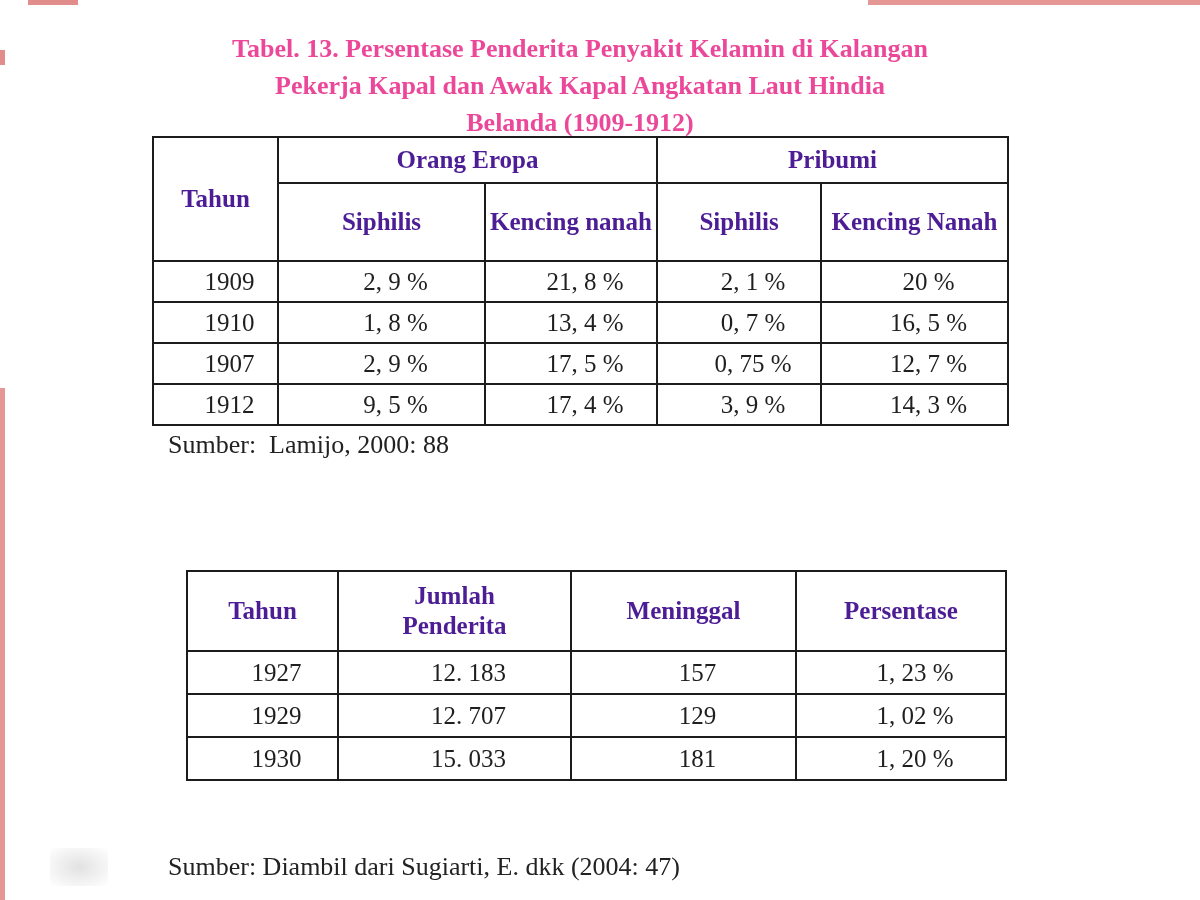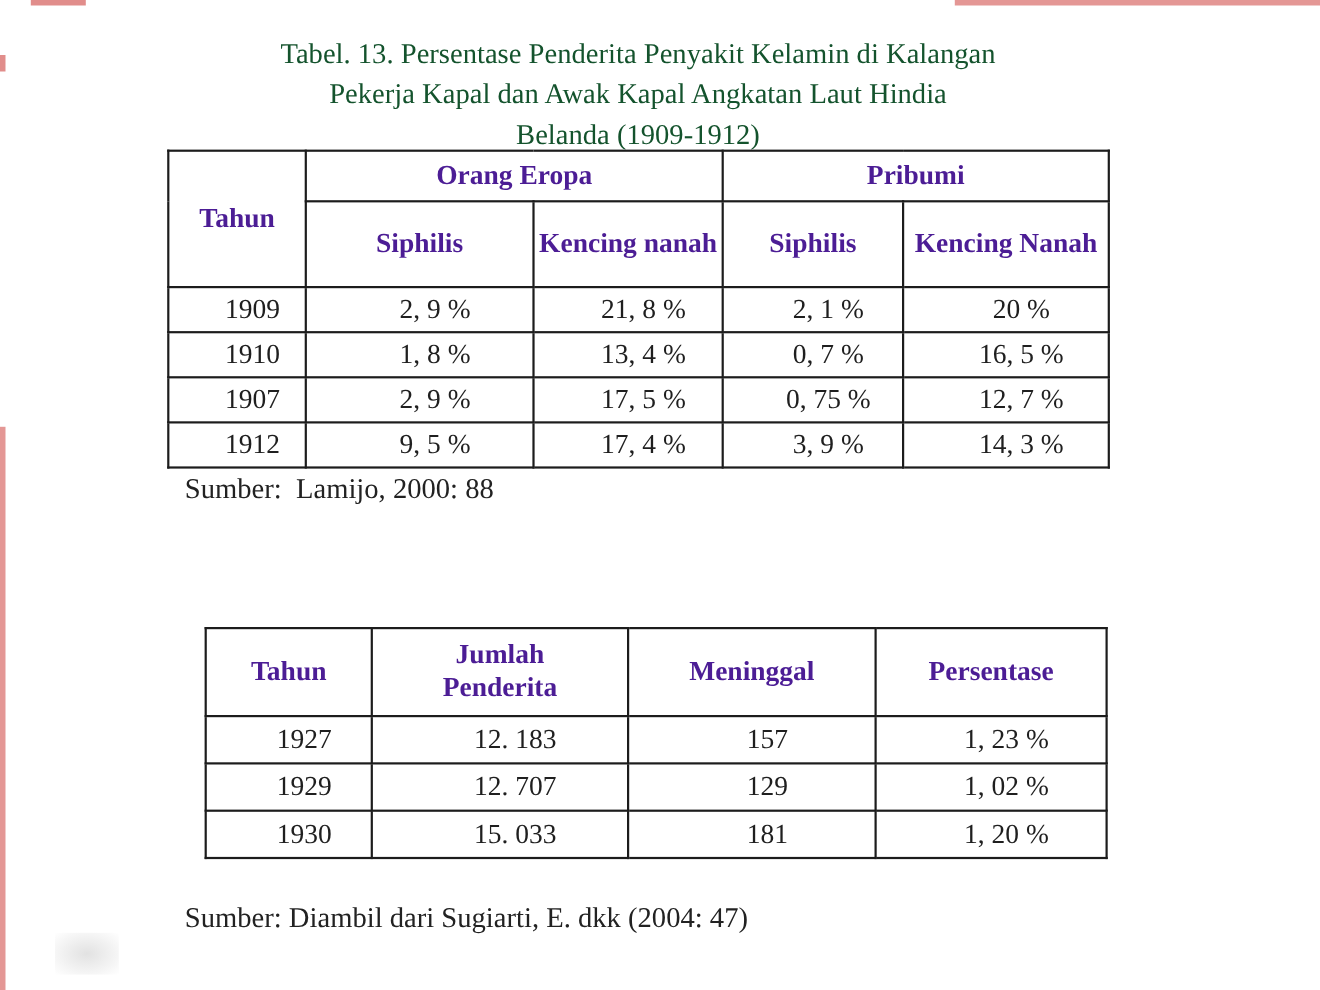--- a/index.html
+++ b/index.html
@@ -15,24 +15,24 @@
     overflow: hidden;
     font-family: "Liberation Serif", "DejaVu Serif", serif;
     color: #1a1a1a;
   }
   
   .tbl-title {
     position: absolute;
     left: 0;
     width: 1160px;
     text-align: center;
-    font-weight: normal;
+    font-weight: bold;
     font-size: 26px;
     line-height: 37px;
-    color: #14532d;
+    color: #ec4899;
   }
   #title13 { top: 30px; }
   #title14 { top: 500px; line-height: 34px; }
   
   table.scan-table {
     position: absolute;
     border-collapse: collapse;
     table-layout: fixed;
     background: #ffffff;
   }
@@ -66,21 +66,21 @@
   
   .source-line {
     position: absolute;
     left: 168px;
     font-size: 26px;
     color: #222222;
     white-space: pre;
     font-family: Liberation Serif, serif;
   }
   #source13 { top: 430px; }
-  #source14 { top: 820px; }
+  #source14 { top: 852px; }
   
   .artifact { position: absolute; pointer-events: none; }
   #artifact-top-left-dash   { left: 28px;  top: 0;     width: 50px;  height: 5px;  background: rgba(201,48,44,0.55); }
   #artifact-left-dash       { left: 0;     top: 50px;  width: 5px;   height: 15px; background: rgba(201,48,44,0.55); }
   #artifact-left-line       { left: 0;     top: 388px; width: 5px;   height: 512px; background: rgba(201,48,44,0.5); }
   #artifact-top-right-line  { left: 868px; top: 0;     width: 332px; height: 5px;  background: rgba(201,48,44,0.5); }
   #artifact-gray-blob       { left: 50px;  top: 848px; width: 58px;  height: 38px;
                               background: radial-gradient(ellipse at center, rgba(190,190,190,0.45), rgba(255,255,255,0)); }
 </style>
 </head>

